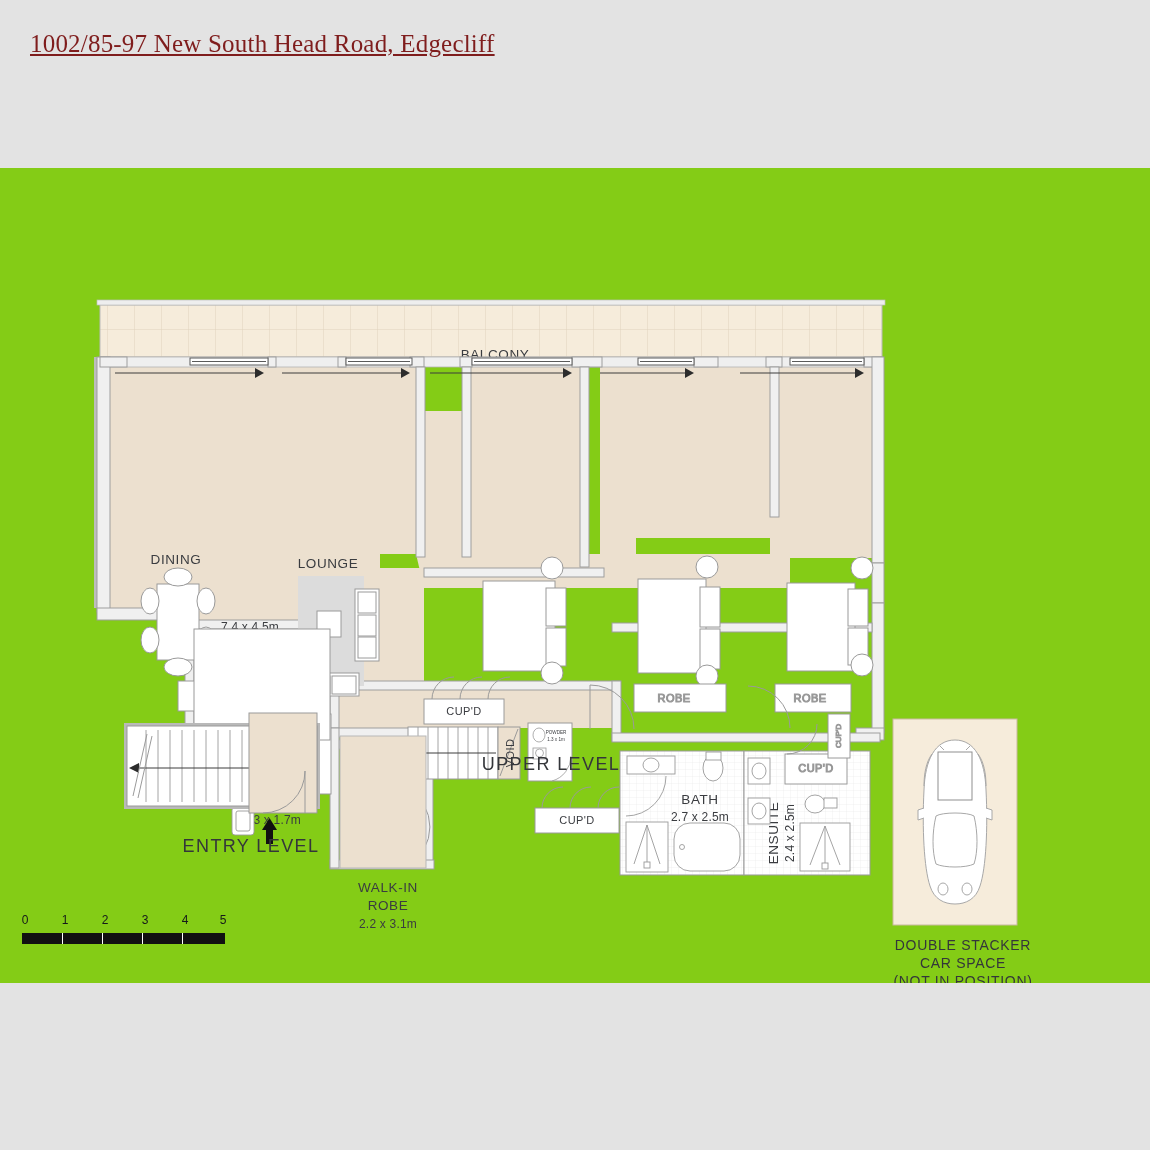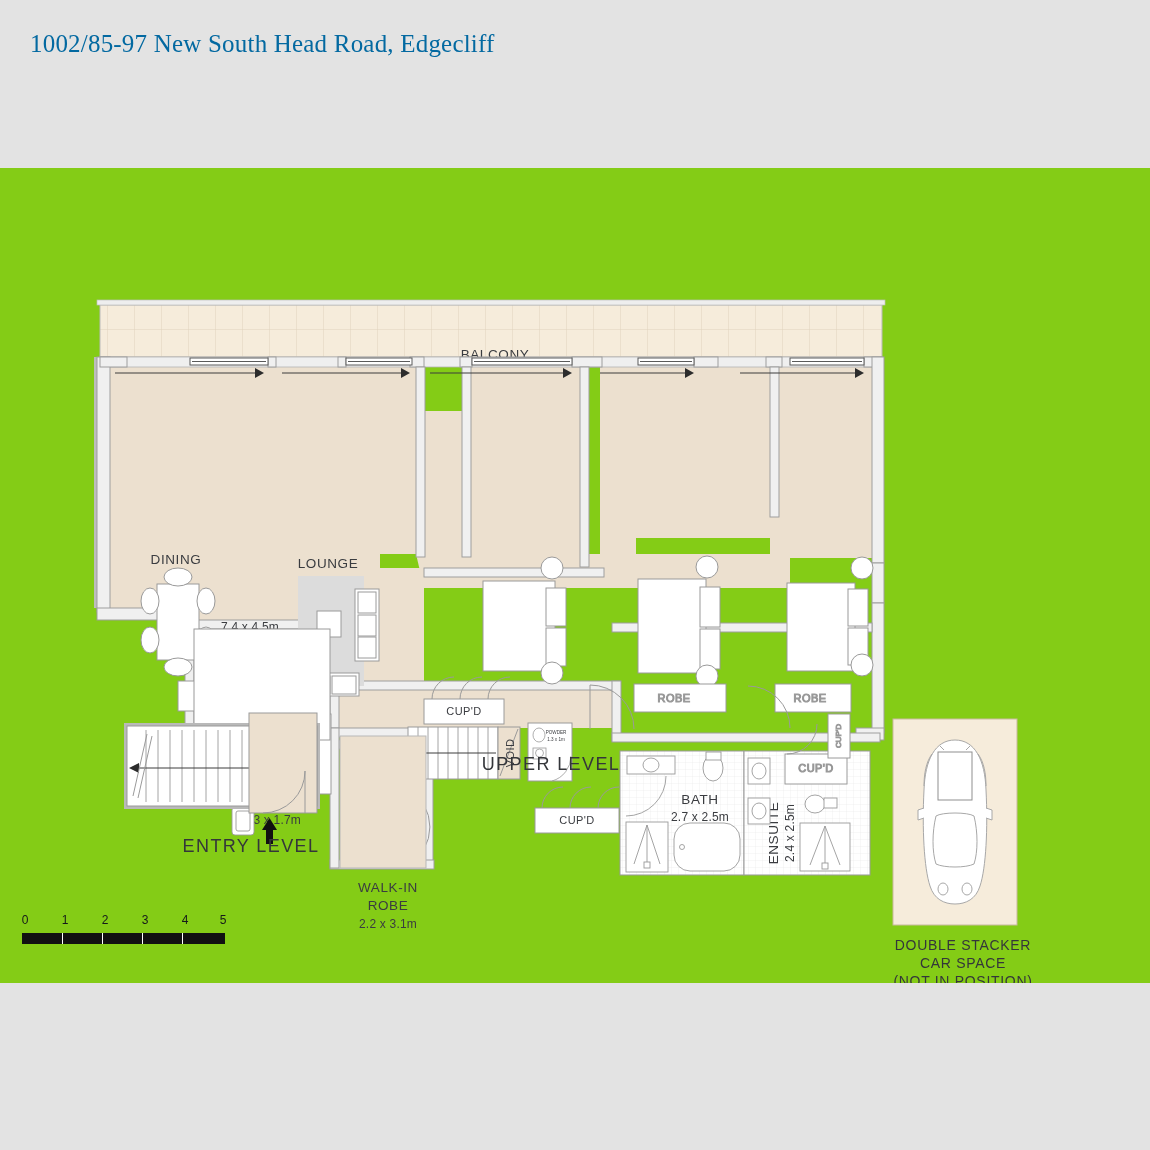--- a/index.html
+++ b/index.html
@@ -16,23 +16,24 @@
     left:0; top:168px;
     width:1150px; height:815px;
     background:#84cc16;
     padding-left:28px;
   }
   #title{
     position:absolute;
     left:30px; top:30px;
     font-family:"Liberation Serif", serif;
     font-size:25px;
-    color:#0369a1;
+    color:#7f1d1d;
     letter-spacing:.2px;
     white-space:nowrap;
+    text-decoration:underline;
   }
   
   #plan{
     position:absolute;
     left:0; top:0;
     width:1150px; height:815px;
   }
   svg{display:block;}
   .lbl{
     font-family:"Liberation Sans", sans-serif;

